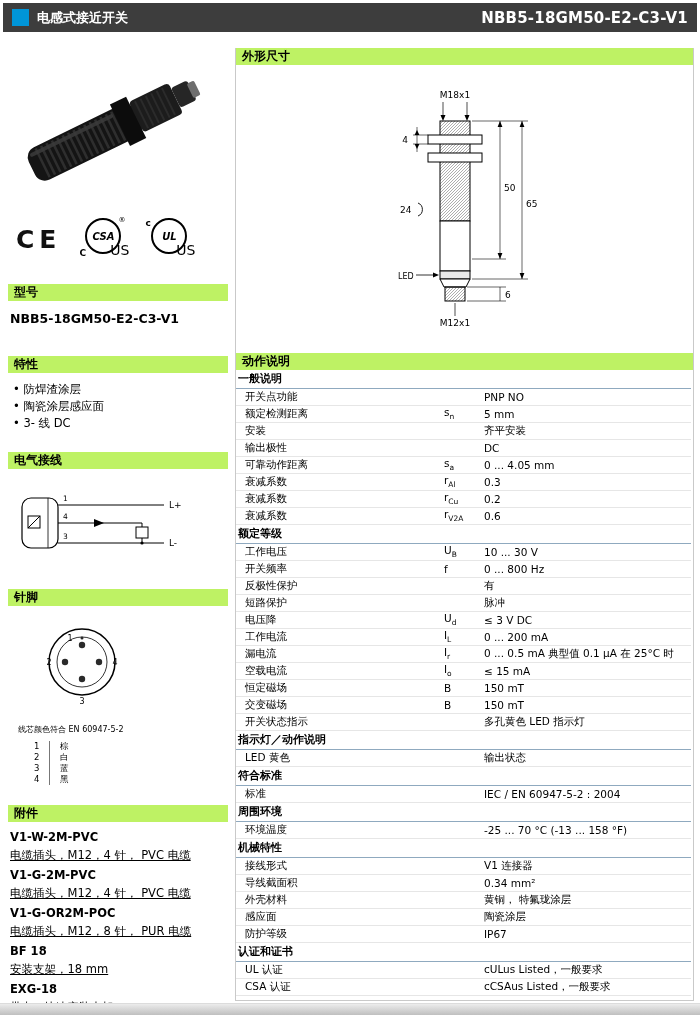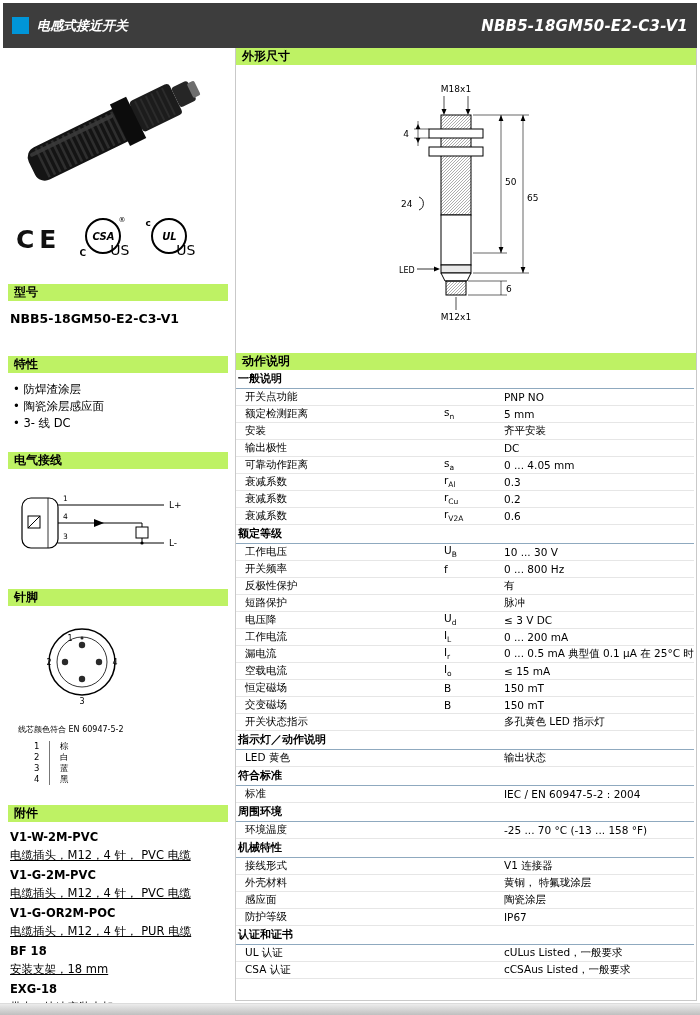--- a/index.html
+++ b/index.html
@@ -1,21 +1,21 @@
 <!DOCTYPE html>
 <html><head>
 <meta charset="utf-8">
 <style>
   html,body{margin:0;padding:0;background:#fff;}
   body{font-family:"DejaVu Sans","Liberation Sans",sans-serif;color:#000;}
   .page{position:relative;width:700px;height:1015px;background:#fff;overflow:hidden;}
 
   
-  .topbar{position:absolute;top:3px;left:3px;right:3px;height:45px;background:#3d3d3d;
-          display:flex;align-items:center;padding:0 9px;box-sizing:border-box;font-style:italic;}
+  .topbar{position:absolute;top:3px;left:3px;right:3px;height:29px;background:#3d3d3d;
+          display:flex;align-items:center;padding:0 9px;box-sizing:border-box;}
   .logo-square{width:17px;height:17px;background:#0095d8;margin-right:8px;flex:none;}
   .doc-title{color:#fff;font-size:13px;font-weight:bold;}
   .doc-model{margin-left:auto;color:#fff;font-size:15px;font-weight:bold;letter-spacing:0.2px;}
 
   .content{position:absolute;top:48px;left:8px;right:6px;bottom:14px;display:flex;}
   .left-col{width:220px;flex:none;}
   .right-col{flex:1;margin-left:7px;border-left:1px solid #c9c9c9;border-right:1px solid #c9c9c9;
              border-bottom:1px solid #c9c9c9;box-sizing:border-box;}
 
   .secbar{background:#bef264;font-weight:bold;font-size:12px;height:17px;line-height:17px;padding:0 6px;}
@@ -40,29 +40,29 @@
   .core-note{font-size:8px;padding:8px 0 6px 10px;}
   .core-table{margin:0 0 20px 26px;font-size:8.5px;}
   .core-row{display:flex;height:11px;line-height:11px;}
   .core-num{width:15px;border-right:1px solid #777;}
   .core-color{padding-left:10px;}
   .acc-list{padding:4px 2px 0 2px;}
   .acc-name{font-weight:bold;font-size:11.5px;line-height:18px;margin-top:2px;}
   .acc-desc{font-size:11.5px;line-height:18px;text-decoration:underline;}
 
   
-  .drawing{height:288px;display:flex;align-items:center;justify-content:center;padding-top:8px;box-sizing:border-box;}
+  .drawing{height:288px;display:flex;align-items:flex-end;justify-content:center;padding-top:8px;box-sizing:border-box;}
   .tech-table{padding:0 2px 0 0;}
   .group-title{font-weight:bold;font-size:11px;height:18px;line-height:18px;
                border-bottom:1px solid #8fa9bf;padding-left:2px;}
   .trow{display:flex;align-items:center;height:16px;border-bottom:1px solid #e6e6e6;font-size:10.5px;}
   .tlabel{width:208px;flex:none;padding-left:9px;box-sizing:border-box;white-space:nowrap;overflow:hidden;}
   .tsym{width:40px;flex:none;}
   .tsym sub{font-size:7.5px;}
-  .tval{flex:1;white-space:nowrap;overflow:hidden;margin-left:20px;}
+  .tval{flex:1;white-space:nowrap;overflow:hidden;}
 
   .bottombar{position:absolute;bottom:0;left:0;right:0;height:11px;
              background:linear-gradient(#ececec,#bfbfbf);border-top:1px solid #dcdcdc;}
   svg text{font-family:"DejaVu Sans","Liberation Sans",sans-serif;}
 </style>
 </head>
 <body>
 
 <div class="page">
 
@@ -174,21 +174,21 @@
           </div>
         </div>
 
       <div class="secbar">附件</div>
       <div class="acc-list" id="accessories-list">
           <div class="acc-name">V1-W-2M-PVC</div>
           <div class="acc-desc">电缆插头，M12，4 针， PVC 电缆</div>
           <div class="acc-name">V1-G-2M-PVC</div>
           <div class="acc-desc">电缆插头，M12，4 针， PVC 电缆</div>
           <div class="acc-name">V1-G-OR2M-POC</div>
-          <div class="acc-desc">电缆插头，M12，4 针， PUR 电缆</div>
+          <div class="acc-desc">电缆插头，M12，8 针， PUR 电缆</div>
           <div class="acc-name">BF 18</div>
           <div class="acc-desc">安装支架，18 mm</div>
           <div class="acc-name">EXG-18</div>
           <div class="acc-desc">带卡口快速安装支架</div>
         </div>
 
     </div>
 
     <div class="right-col">
 
@@ -372,20 +372,25 @@
             <span class="tsym"></span>
             <span class="tval">-25 ... 70 °C (-13 ... 158 °F)</span>
           </div>
           <div class="group-title">机械特性</div>
           <div class="trow">
             <span class="tlabel">接线形式</span>
             <span class="tsym"></span>
             <span class="tval">V1 连接器</span>
           </div>
           <div class="trow">
+            <span class="tlabel">导线截面积</span>
+            <span class="tsym"></span>
+            <span class="tval">0.34 mm²</span>
+          </div>
+          <div class="trow">
             <span class="tlabel">外壳材料</span>
             <span class="tsym"></span>
             <span class="tval">黄铜， 特氟珑涂层</span>
           </div>
           <div class="trow">
             <span class="tlabel">感应面</span>
             <span class="tsym"></span>
             <span class="tval">陶瓷涂层</span>
           </div>
           <div class="trow">

